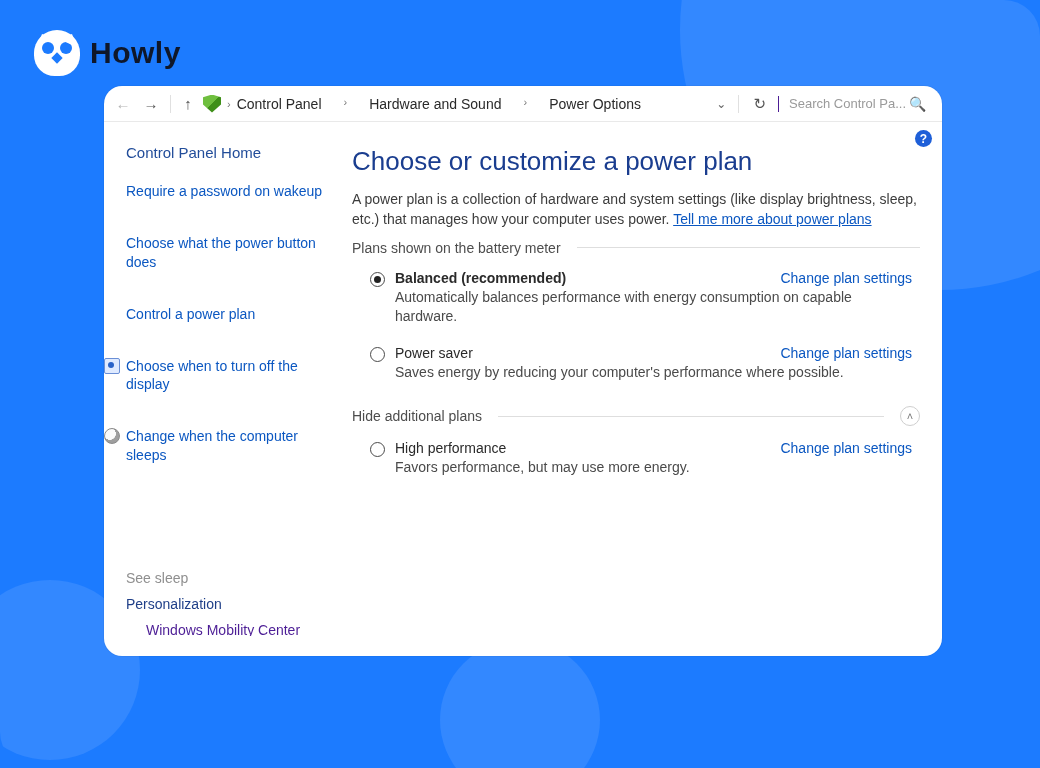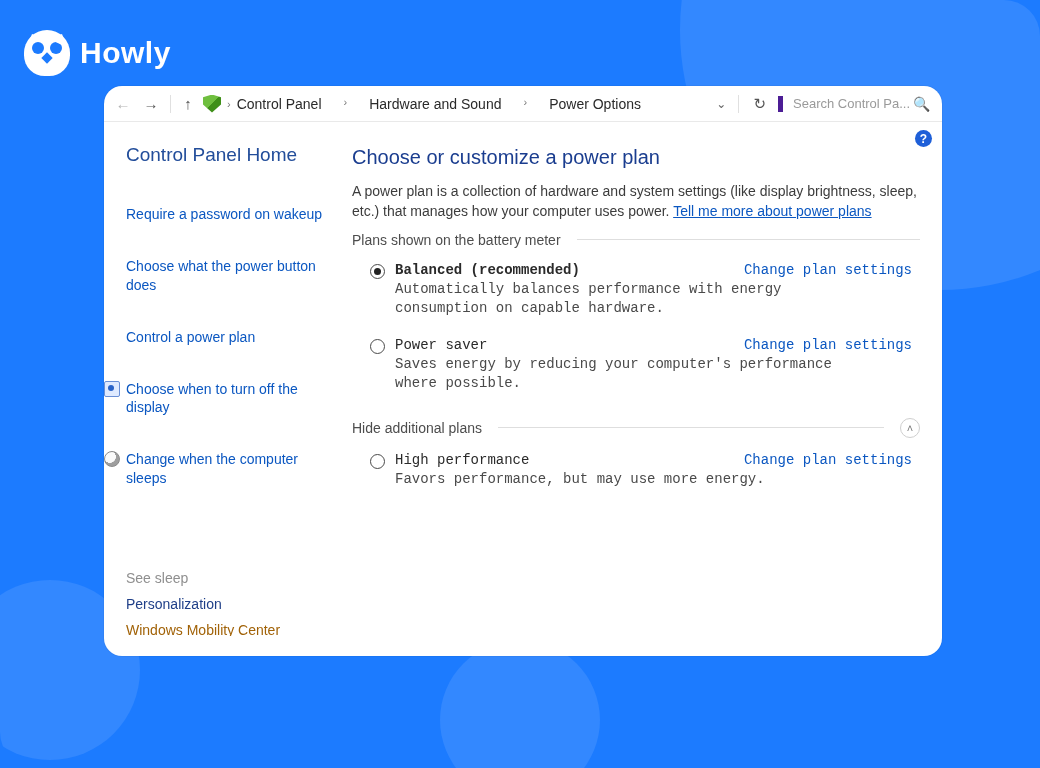--- a/index.html
+++ b/index.html
@@ -16,24 +16,24 @@
     border-radius: 50%;
     background: rgba(255,255,255,0.10);
   }
   .c1 { width: 180px; height: 180px; top: 580px; left: -40px; }
   .c2 { width: 520px; height: 520px; top: -230px; right: -160px; }
   .c3 { width: 160px; height: 160px; top: 640px; left: 440px; }
 
   
   .howly {
     position: absolute;
-    top: 30px; left: 24px;
+    top: 30px; left: 34px;
     display: flex; align-items: center;
     gap: 10px;
-    color: #ffffff;
+    color: #0f172a;
   }
   .owl {
     width: 46px; height: 46px;
     background: #fff;
     border-radius: 50% 50% 45% 45%;
     position: relative;
   }
   .owl::before, .owl::after {
     content: "";
     position: absolute;
@@ -95,21 +95,21 @@
     clip-path: polygon(50% 0,100% 15%,100% 55%,50% 100%,0 55%,0 15%);
   }
   .crumbs { display: flex; align-items: flex-start; gap: 22px; flex: 0 1 auto; }
   .crumb { color: #2a2a2a; white-space: nowrap; cursor: default; }
   .chev { color: #7a7a7a; font-size: 11px; }
   .addr-flex { flex: 1; }
   .addr-dd { color: #666; font-size: 12px; padding: 0 4px; }
   .refresh { color: #555; font-size: 15px; padding: 0 6px; }
   .search-wrap {
     display: flex; align-items: center;
-    border-left: 5px solid #4c1d95;
+    border-left: 1px solid #4c1d95;
     padding-left: 10px;
     width: 156px;
     color: #8c8c8c;
   }
   .search-wrap input {
     border: none; outline: none;
     width: 120px; font-size: 13px;
     color: #555;
     text-overflow: ellipsis;
   }
@@ -135,22 +135,21 @@
   .sidebar {
     width: 242px;
     padding: 22px 12px 10px 22px;
     font-size: 14px;
     color: #0b57c1;
     display: flex;
     flex-direction: column;
   }
   .cp-home {
     color: #224d9a;
-    font-size: 19px;
-    margin-bottom: 18px;
+    font-size: 15px;
   }
   .side-link {
     color: #0b57c1;
     margin-bottom: 12px;
     line-height: 1.35;
     cursor: pointer;
     position: relative;
     margin-top: 21px;
   }
   .side-link .ico {
@@ -179,29 +178,29 @@
     color: #8f8f8f;
     font-size: 14px;
     margin-bottom: 10px;
   }
   .see-link {
     color: #1f3f88;
     font-size: 14px;
     margin-bottom: 10px;
     cursor: pointer;
   }
-  .see-link.cut { color: #a16207; overflow: hidden; white-space: nowrap; height: 14px; }
+  .see-link.cut { color: #4c1d95; overflow: hidden; white-space: nowrap; height: 14px; margin-left: 20px; }
 
   .main {
     flex: 1;
     padding: 24px 22px 10px 6px;
     color: #2a2a2a;
   }
   .main h1 {
-    font-size: 20px;
+    font-size: 26px;
     font-weight: 400;
     color: #1a3d8f;
     margin-bottom: 12px;
   }
   .intro {
     font-size: 14px;
     color: #3c3c3c;
     line-height: 1.45;
     margin-bottom: 0;
   }
@@ -242,21 +241,21 @@
     margin-right: 10px;
     flex-shrink: 0;
     display: inline-flex; align-items: center; justify-content: center;
     cursor: pointer;
   }
   .radio.checked::after {
     content: "";
     width: 7px; height: 7px;
     background: #222; border-radius: 50%;
   }
-  .plan-body { flex: 1; padding-right: 8px; font-family: Liberation Mono, monospace; }
+  .plan-body { flex: 1; padding-right: 8px; }
   .plan-head {
     display: flex; align-items: baseline; justify-content: space-between;
   }
   .plan-name { font-size: 14px; color: #2a2a2a; }
   .plan-name.bold { font-weight: 700; }
   .plan-change {
     color: #0b57c1; font-size: 14px;
     cursor: pointer;
   }
   .plan-desc {

